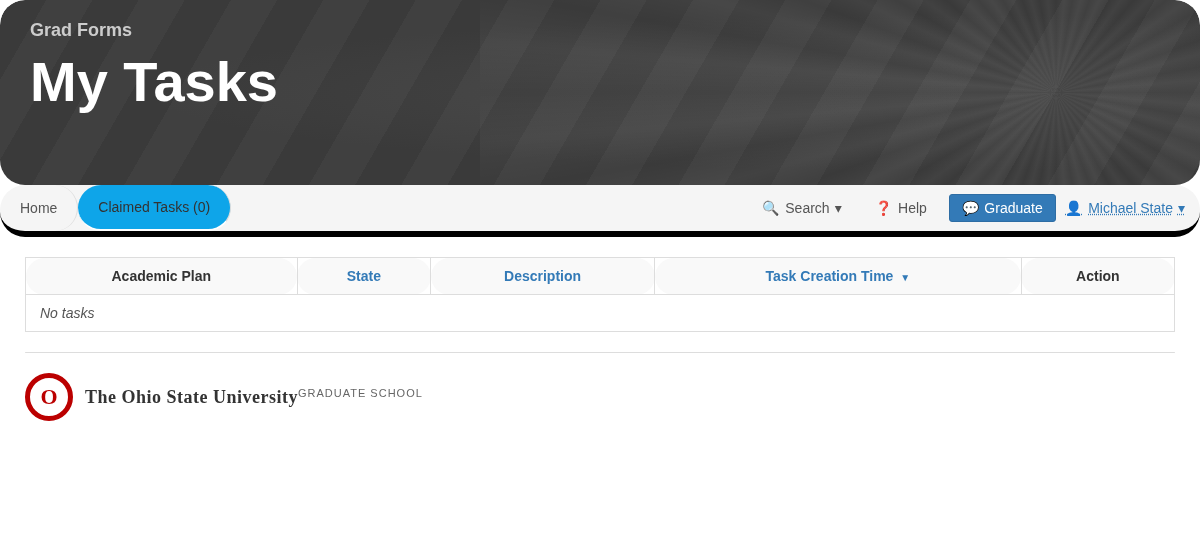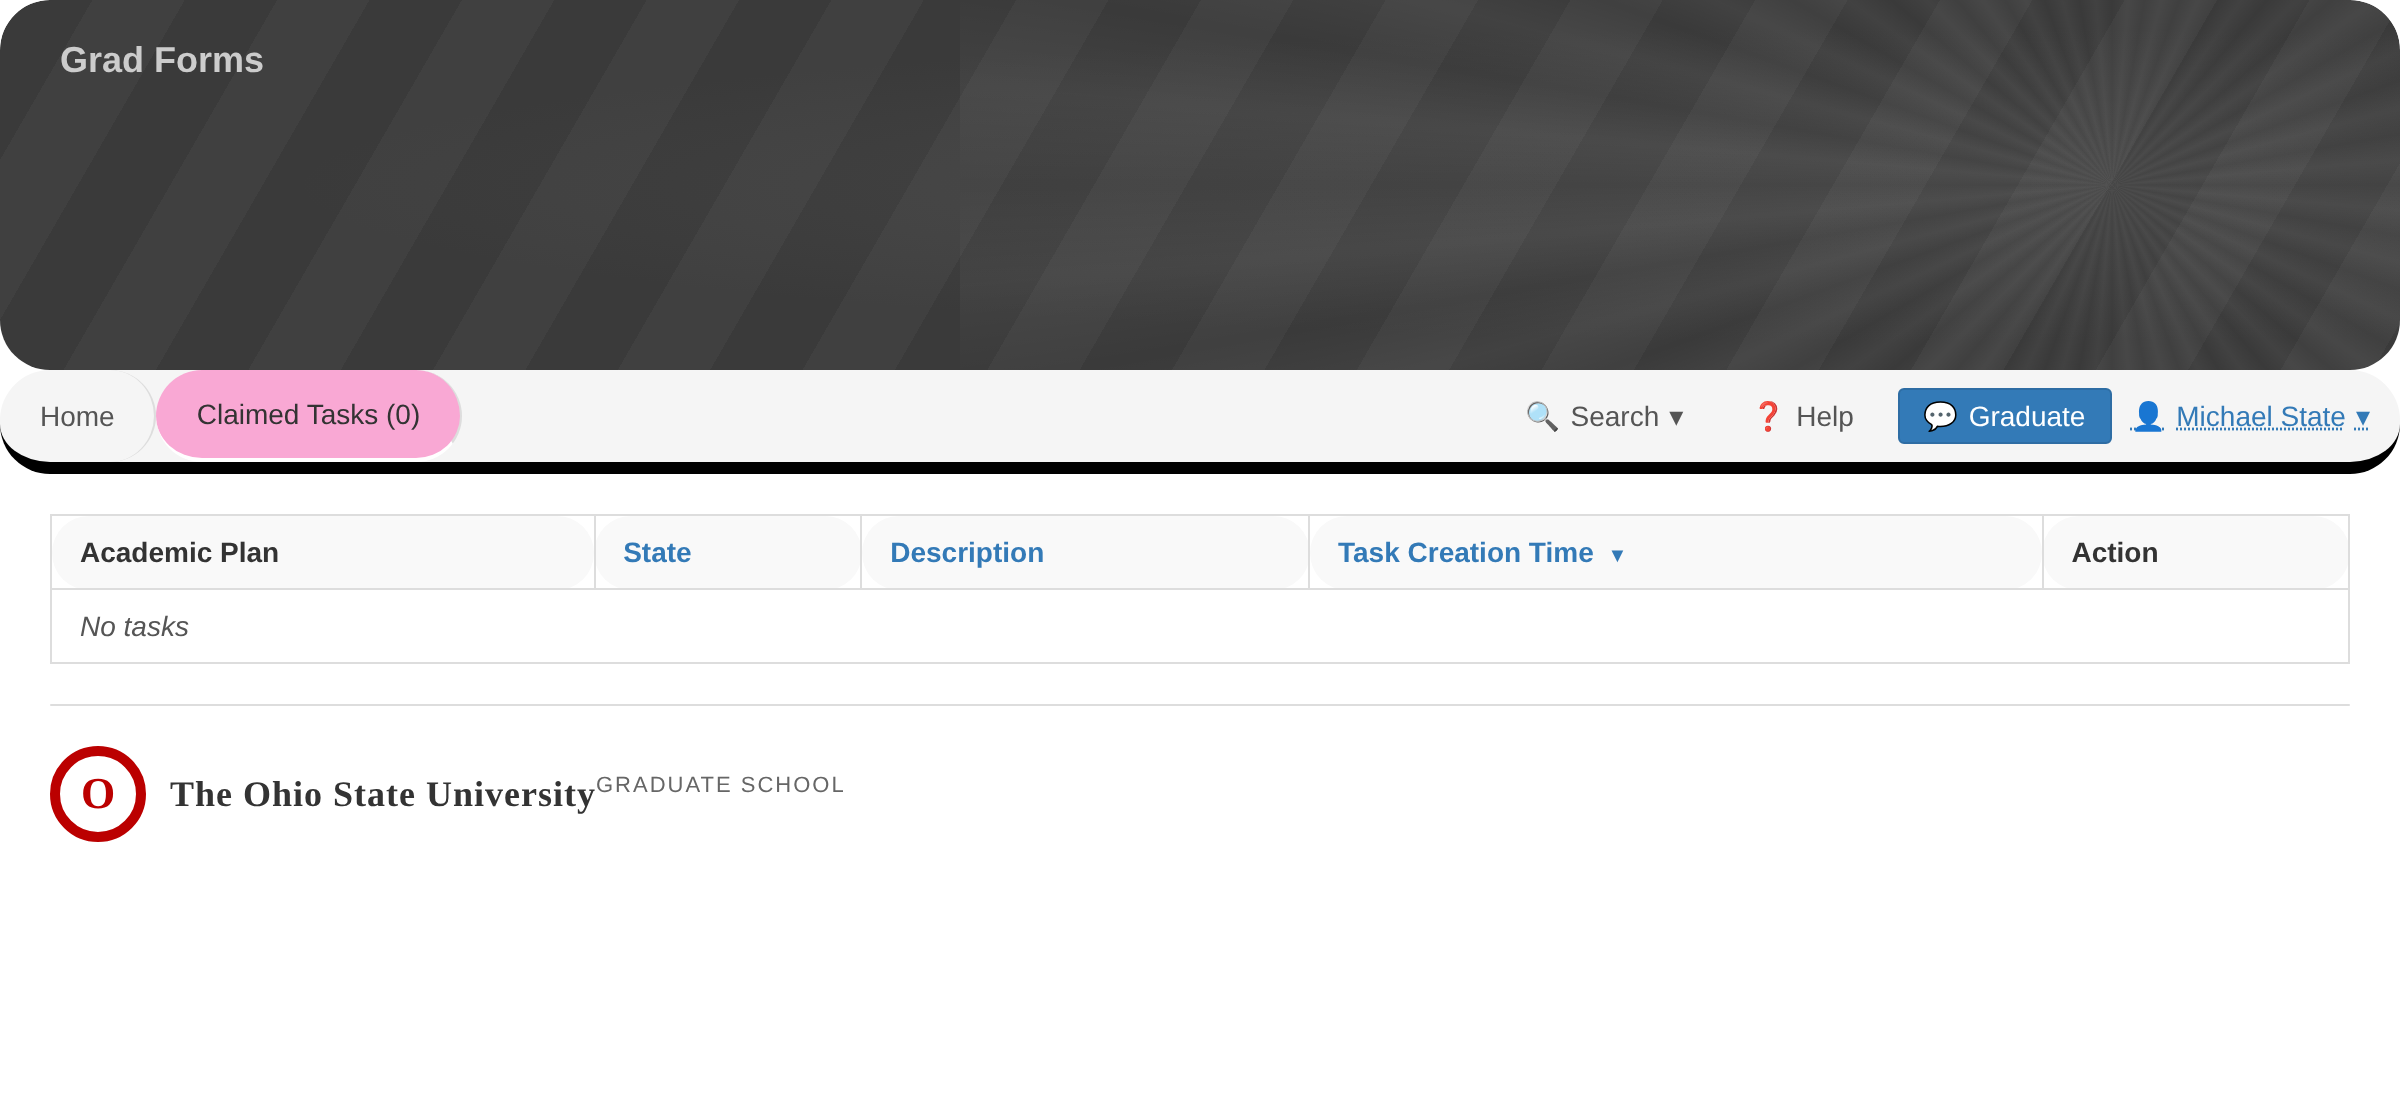--- a/index.html
+++ b/index.html
@@ -68,21 +68,21 @@
       align-items: center;
       padding: 0 20px;
       font-size: 14px;
       color: #555;
       cursor: pointer;
       border-right: 1px solid #ddd;
       white-space: nowrap;
     }
 
     .nav-item.active {
-      background: #f9a8d4;
+      background: #0ea5e9;
       border-bottom: 2px solid #fff;
       color: #333;
       font-weight: 500;
     }
 
     .nav-right {
       display: flex;
       align-items: center;
       padding: 0 15px;
       gap: 10px;
@@ -138,21 +138,21 @@
       width: 100%;
       border-collapse: collapse;
       border: 1px solid #ddd;
       font-size: 14px;
     }
 
     .task-table th {
       background: #f9f9f9;
       border: 1px solid #ddd;
       padding: 10px 14px;
-      text-align: left;
+      text-align: center;
       font-weight: bold;
       color: #333;
     }
 
     .task-table th.sortable {
       color: #337ab7;
       cursor: pointer;
     }
 
     .task-table td {
@@ -220,20 +220,21 @@
       border: none;
       border-top: 1px solid #ddd;
       margin: 0 25px;
     }
   </style>
 </head>
 <body>
 
 <div class="header">
   <div class="header-app-name">Grad Forms</div>
+  <div class="header-page-title">My Tasks</div>
 </div>
 
 <nav class="navbar">
   <div class="nav-left">
     <div class="nav-item">Home</div>
     <div class="nav-item active">Claimed Tasks (0)</div>
   </div>
   <div class="nav-right">
     <button class="nav-btn">
       <span>🔍</span>

